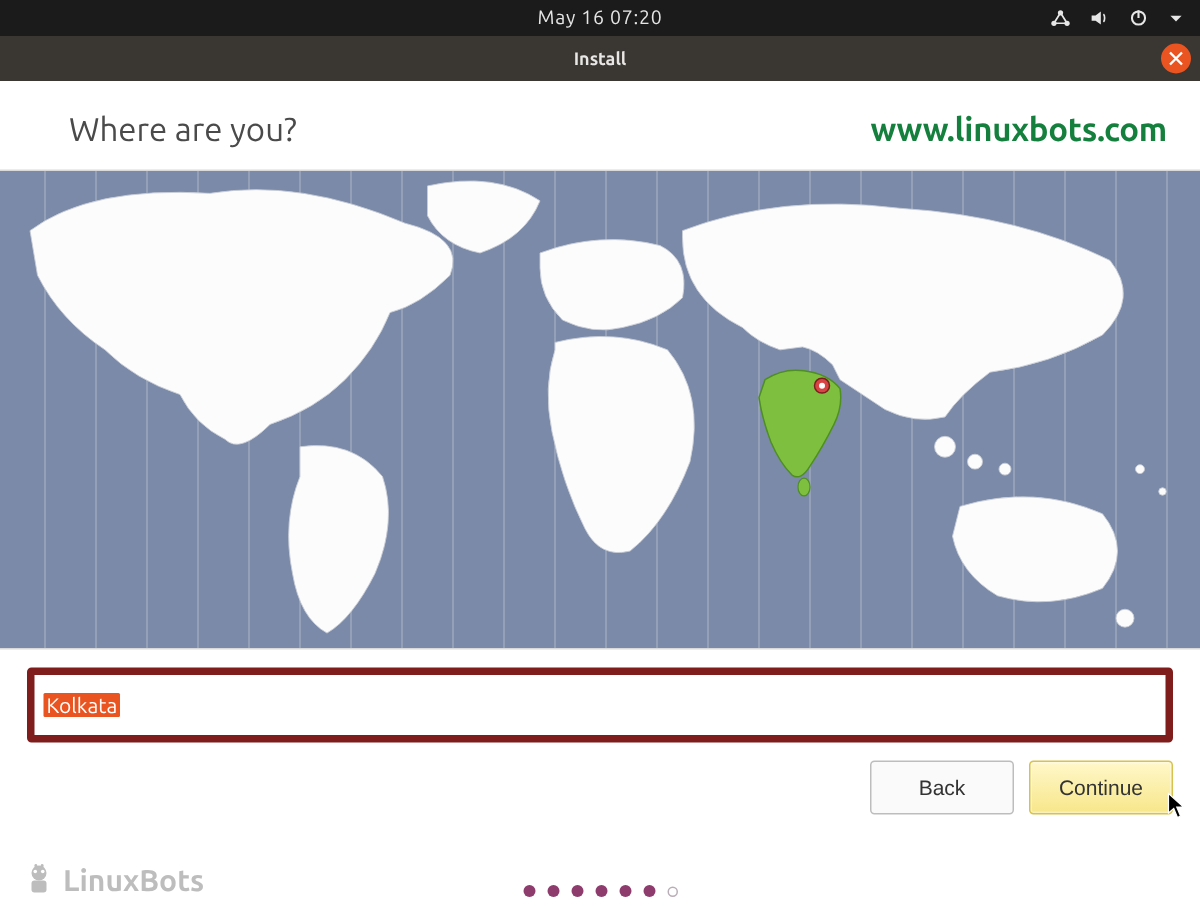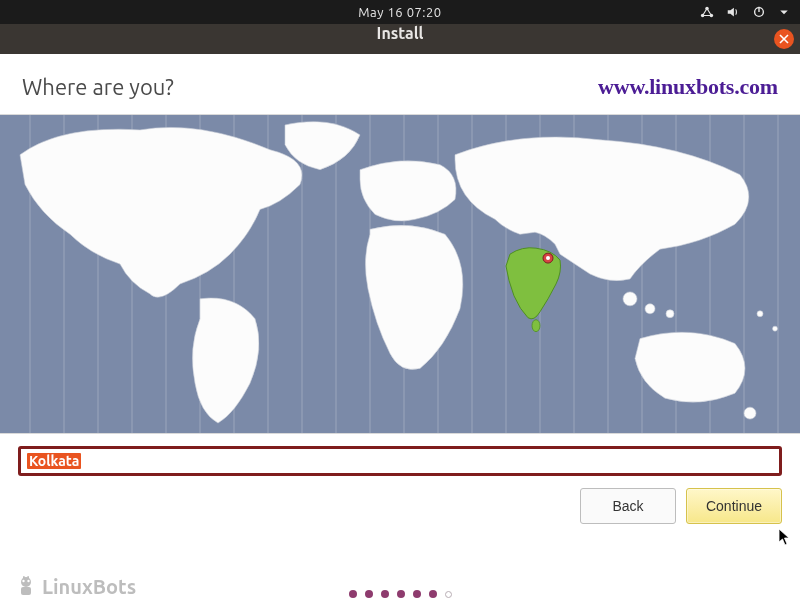--- a/index.html
+++ b/index.html
@@ -3,36 +3,36 @@
 <meta charset="utf-8">
 <style>
   * { box-sizing: border-box; margin: 0; padding: 0; }
   html, body { width: 800px; height: 604px; font-family: Ubuntu, "Segoe UI", sans-serif; overflow: hidden; background:#fff; }
   
   .topbar { height: 24px; background: #1b1b1b; color: #e6e6e6; display:flex; align-items:center; justify-content:center; font-size:13px; position:relative;}
   .topbar .clock { letter-spacing:0.5px; }
   .topbar .tray { position:absolute; right:10px; top:0; height:24px; display:flex; align-items:center; gap:12px; font-size:13px;}
   .topbar .tray span { display:inline-flex; align-items:center; }
   
-  .titlebar { height: 30px; background: #3a3632; color:#e9e7e5; display:flex; align-items:flex-start; justify-content:center; font-size:16px; font-weight:600; position:relative;}
+  .titlebar { height: 30px; background: #3a3632; color:#e9e7e5; display:flex; align-items:center; justify-content:center; font-size:12px; font-weight:600; position:relative;}
   .titlebar .close { position:absolute; right:6px; top:5px; width:20px; height:20px; border-radius:50%; background:#e95420; display:flex; align-items:center; justify-content:center; color:#fff; font-size:12px; cursor:pointer;}
   .titlebar .close svg { width:10px; height:10px; }
   
   .content { background:#fff; height: calc(604px - 24px - 30px); position:relative; }
-  .heading-row { display:flex; align-items:flex-start; justify-content:space-between; padding: 20px 22px 14px 22px;}
+  .heading-row { display:flex; align-items:flex-end; justify-content:space-between; padding: 20px 22px 14px 22px; margin-left: 24px;}
   .heading { font-size:22px; color:#4a4a4a; font-weight:400;}
-  .watermark { font-size:22px; font-weight:700; color:#4c1d95; letter-spacing:-0.2px;font-family:Liberation Serif, serif;}
+  .watermark { font-size:22px; font-weight:700; color:#15803d; letter-spacing:-0.2px;}
   
   .map-wrap { width:100%; height:320px; position:relative; border-top:1px solid #d9d9d9; border-bottom:1px solid #d9d9d9; overflow:hidden;}
   .map-wrap svg { width:100%; height:100%; display:block;}
   .tz-lines line { stroke: rgba(255,255,255,0.25); stroke-width:1;}
   .pin { fill:#d84444; stroke:#7a1f1f; stroke-width:1;}
   
   .loc-row { padding: 12px 18px 0 18px;}
-  .loc-input { width:100%; height:30px; border:3px solid #7f1d1d; border-radius:3px; padding:4px 6px; font-size:14px; color:#222; background:#fff; display:flex; align-items:center;font-weight:bold;}
+  .loc-input { width:100%; height:30px; border:5px solid #7f1d1d; border-radius:3px; padding:20px 6px; font-size:14px; color:#222; background:#fff; display:flex; align-items:center;}
   .loc-input .sel { background:#e95420; color:#fff; padding:0 2px; border-radius:1px; display:inline-block;}
   
   .btn-row { display:flex; justify-content:flex-end; gap:10px; padding: 12px 18px 0 0;}
   .btn { min-width:96px; height:36px; border:1px solid #bdbdbd; border-radius:3px; background:#fafafa; font-size:14px; color:#333; cursor:pointer; display:flex; align-items:center; justify-content:center;}
   .btn.primary { background: linear-gradient(#fff7c9,#f7e78a); border-color:#d6c24c; box-shadow: inset 0 0 0 1px rgba(255,255,255,0.4);}
   .cursor { position:absolute; right:8px; bottom:55px; font-size:14px; color:#000; pointer-events:none;}
   
   .footer { position:absolute; left:0; right:0; bottom:6px; display:flex; align-items:center; justify-content:center;}
   .footer .brand { position:absolute; left:14px; bottom:0; display:flex; align-items:flex-end; gap:4px; color:#bdbdbd; font-weight:700; font-size:20px;}
   .footer .brand svg { width:24px; height:24px; }

